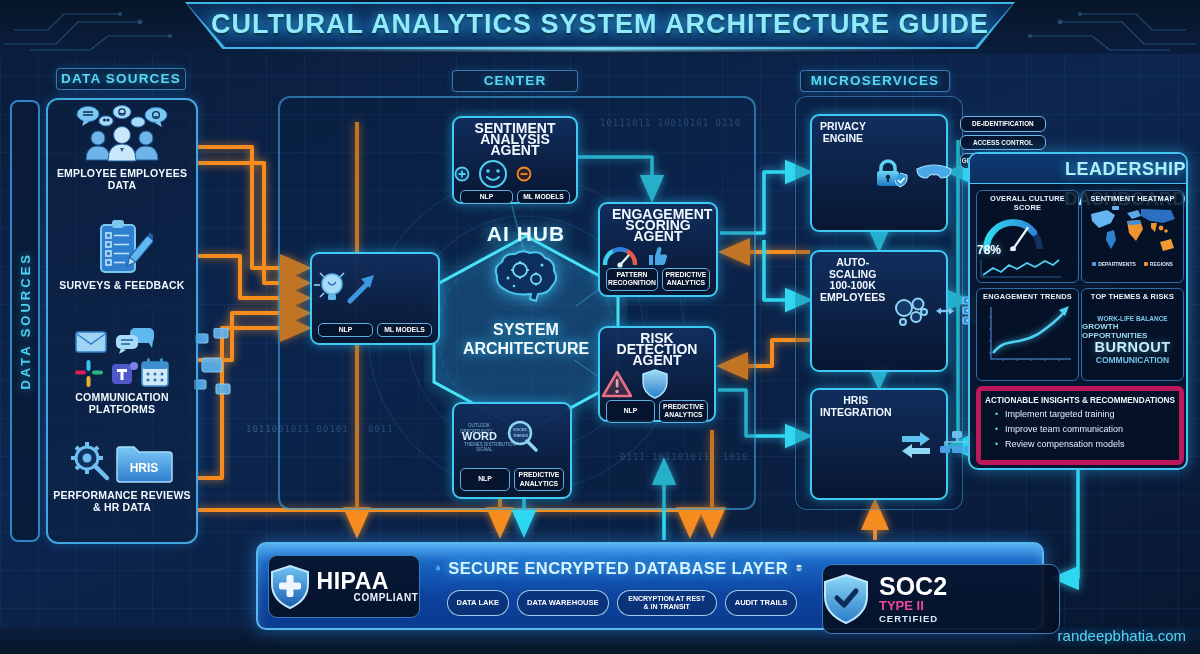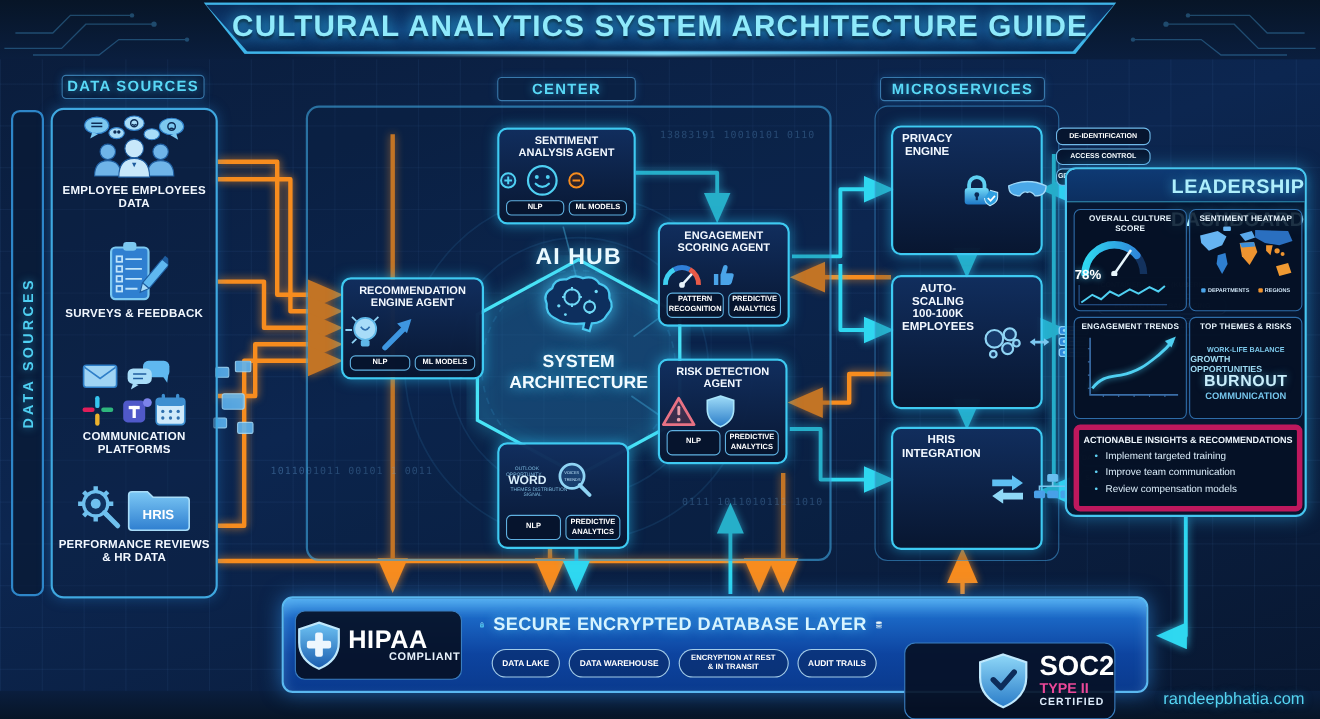--- a/index.html
+++ b/index.html
@@ -59,21 +59,21 @@
     display:flex; flex-direction:column; align-items:center; }
   .ds-label { margin-top:3px; text-align:center; font-weight:bold; font-size:10.5px;
     line-height:12px; color:#f2f8ff; letter-spacing:.2px; }
 
   
   #center-box { position:absolute; left:278px; top:96px; width:478px; height:414px; z-index:2;
     border:2px solid rgba(70,180,240,.55); border-radius:12px; background:rgba(10,30,64,.22); }
   .agent { position:absolute; z-index:3; border:2px solid #3ecaf2; border-radius:9px;
     background:linear-gradient(180deg,rgba(17,46,94,.97),rgba(8,22,48,.97));
     box-shadow:0 0 12px rgba(40,190,240,.55); display:flex; flex-direction:column; }
-  .agent-title { padding:5px 12px 2px; text-align:center; font-weight:bold; font-size:10px;
+  .agent-title { padding:5px 12px 2px; text-align:center; font-weight:bold; font-size:14px;
     line-height:11px; color:#f2f8ff; }
   .agent-icons { flex:1; display:flex; align-items:center; justify-content:flex-start; gap:7px; }
   .agent-tags { display:flex; gap:4px; padding:0 6px 6px; }
   .tag { flex:1; border:1px solid #5fb0e0; border-radius:5px; background:rgba(6,20,44,.92);
     color:#fff; font-weight:bold; font-size:6.8px; line-height:1.25; padding:2px 1px;
     display:flex; align-items:center; justify-content:center; text-align:center; }
 
   #ai-hub { position:absolute; left:455px; top:222px; width:142px; z-index:3; text-align:center;
     font-weight:bold; font-size:21px; letter-spacing:1px; color:#eafaff;
     text-shadow:0 0 14px rgba(70,210,255,.9); }
@@ -140,23 +140,23 @@
   #hipaa-l2 { font-weight:bold; font-size:10px; color:#e8f2fc; letter-spacing:.6px;margin-left:37px; }
   #db-title-row { position:absolute; left:436px; top:552px; width:366px; z-index:3;
     display:flex; align-items:center; justify-content:center; gap:8px; }
   #db-title { font-weight:bold; font-size:16.5px; color:#d6f4ff; letter-spacing:.4px;
     text-shadow:0 0 10px rgba(90,210,255,.7); white-space:nowrap; }
   #db-tags { position:absolute; left:444px; top:590px; width:356px; z-index:3;
     display:flex; gap:8px; justify-content:center; }
   .db-pill { height:26px; border:1.5px solid rgba(190,230,250,.85); border-radius:13px;
     background:rgba(10,40,96,.55); color:#fff; font-weight:bold; font-size:7.6px; line-height:1.15;
     display:flex; align-items:center; justify-content:center; text-align:center; padding:0 9px; }
-  #soc2 { position:absolute; left:822px; top:584px; width:192px; height:70px; z-index:3;
+  #soc2 { position:absolute; left:822px; top:564px; width:238px; height:70px; z-index:3;
     background:rgba(6,16,36,.9); border:1.5px solid #3a7ec0; border-radius:10px;
-    display:flex; align-items:center; justify-content:flex-end; gap:10px; }
+    display:flex; align-items:center; justify-content:flex-start; gap:10px; }
   #soc2-l1 { font-weight:bold; font-size:25px; line-height:23px; color:#fff; }
   #soc2-l2 { font-weight:bold; font-size:13px; color:#ec4899; }
   #soc2-l3 { font-weight:bold; font-size:9.5px; color:#dcebfa; letter-spacing:1px; }
 
   #watermark { position:absolute; right:14px; top:627px; z-index:3; font-size:15px; color:#55d4f2;
     text-shadow:0 0 8px rgba(60,200,250,.5); }
 
   .binary { position:absolute; z-index:1; font-family:"DejaVu Sans Mono", monospace;
     font-size:9px; letter-spacing:1px; color:rgba(130,200,255,.3); }
 
@@ -449,21 +449,20 @@
       <path d="M4.5,8 H11.5" stroke="#f78c1e" stroke-width="1.8"></path>
     </svg>
   </div>
   <div class="agent-tags">
     <div class="tag">NLP</div>
     <div class="tag">ML MODELS</div>
   </div>
 </div>
 
 <div class="agent" style="left:310px;top:252px;width:130px;height:93px">
-  <div class="agent-title">RECOMMENDATION ENGINE AGENT</div>
   <div class="agent-icons">
     <svg width="70" height="38">
       <g stroke="#8fd4f6" stroke-width="1.6">
         <line x1="8" y1="4" x2="12" y2="8"></line>
           <line x1="2" y1="16" x2="8" y2="16"></line>
         <line x1="8" y1="28" x2="12" y2="24"></line>
           <line x1="32" y1="4" x2="28" y2="8"></line>
       </g>
       <circle cx="20" cy="15" r="10" fill="#a8dcf8" stroke="#5fb8e8" stroke-width="1.6"></circle>
       <path d="M16,13 q4,6 8,0" fill="none" stroke="#2f6fae" stroke-width="1.4"></path>
@@ -789,15 +788,15 @@
   </svg>
   <div>
     <div id="soc2-l1">SOC2</div>
     <div id="soc2-l2">TYPE II</div>
     <div id="soc2-l3">CERTIFIED</div>
   </div>
 </div>
 
 <div id="watermark">randeepbhatia.com</div>
 
-<div class="binary" style="left:600px;top:118px">13883191 10010101 0110</div>
+<div class="binary" style="left:600px;top:118px">10111011 10010101 0110</div>
 <div class="binary" style="left:246px;top:424px">1011001011 00101 1 0011</div>
 <div class="binary" style="left:620px;top:452px">0111 1011010111 1010</div>
 
 </body></html>

